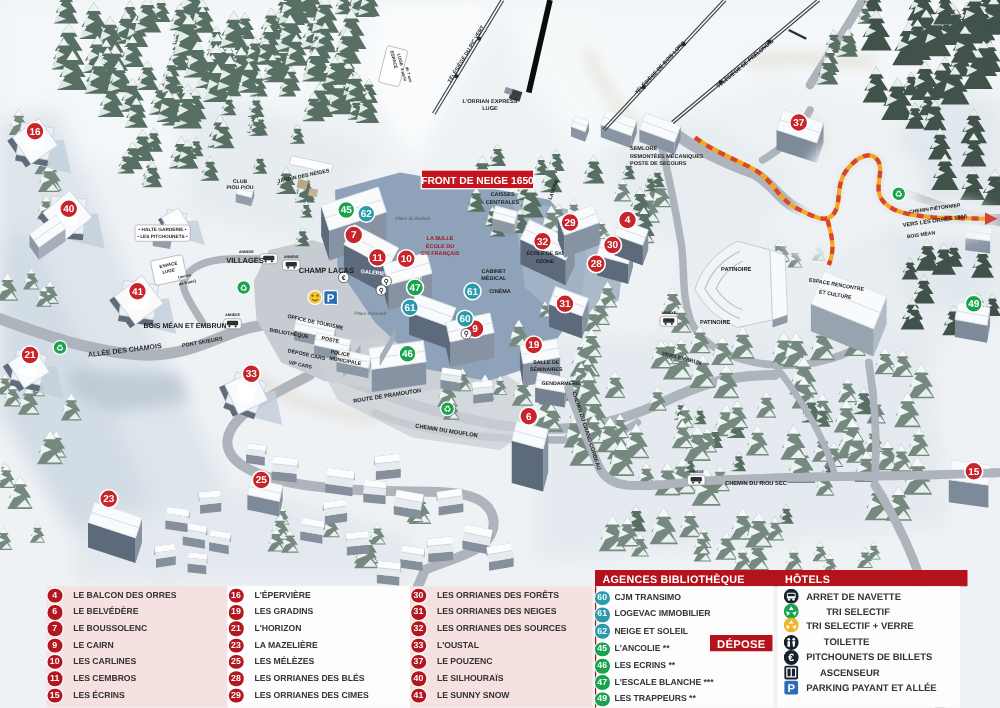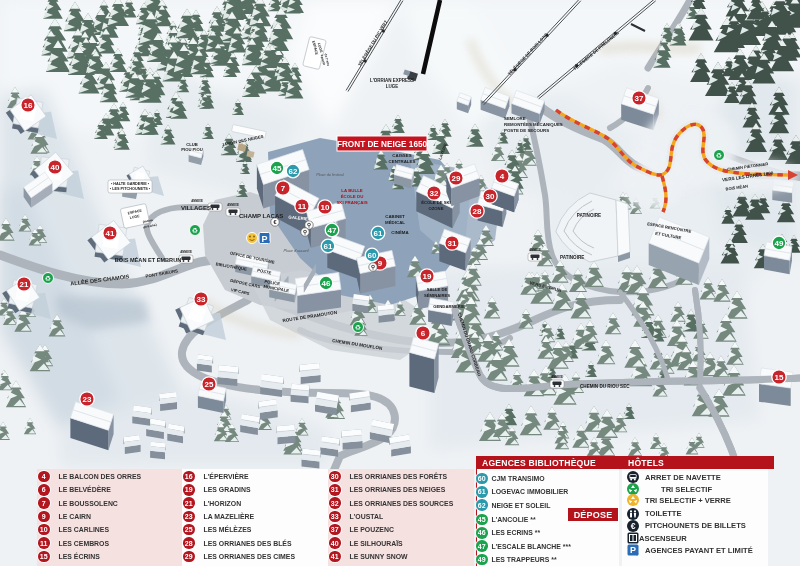--- a/index.html
+++ b/index.html
@@ -1169,39 +1169,39 @@
         <span style="font-size:7.6px;margin-left:6px;white-space:nowrap">TRI SELECTIF + VERRE</span>
       </div>
       <div class="row" style="position:absolute;left:0;top:37.599999999999994px;height:12px;width:100%">
         <svg width="12" height="12" style="flex:0 0 auto">
           <circle cx="6" cy="6" r="6" fill="#17212e"></circle>
           <circle cx="4" cy="3.4" r="1.1" fill="#fff"></circle>
           <circle cx="8" cy="3.4" r="1.1" fill="#fff"></circle>
           <rect x="3" y="5" width="2" height="4.4" fill="#fff"></rect>
           <path d="M6.8,5 L9.2,5 L8.6,9.4 L7.4,9.4 Z" fill="#fff"></path>
         </svg>
-        <span style="font-size:7.6px;margin-left:6px;white-space:nowrap">TOILETTE</span>
+        <span style="font-size:7.6px;margin-left:20px;white-space:nowrap">TOILETTE</span>
       </div>
       <div class="row" style="position:absolute;left:0;top:49.8px;height:12px;width:100%">
         <svg width="12" height="12" style="flex:0 0 auto">
           <circle cx="6" cy="6" r="6" fill="#17212e"></circle>
           <text x="6" y="8.8" font-size="8.5" font-weight="bold" fill="#fff" text-anchor="middle" font-family="Liberation Sans">€</text>
         </svg>
         <span style="font-size:7.6px;margin-left:6px;white-space:nowrap">PITCHOUNETS DE BILLETS</span>
       </div>
       <div class="row" style="position:absolute;left:0;top:62px;height:12px;width:100%">
         <svg width="12" height="12" style="flex:0 0 auto">
           <rect x="0.5" y="0.5" width="11" height="11" rx="1.5" fill="#17212e"></rect>
           <rect x="2.5" y="2.5" width="7" height="7" fill="none" stroke="#fff" stroke-width="1"></rect>
           <rect x="5.5" y="2.5" width="1" height="7" fill="#fff"></rect>
         </svg>
-        <span style="font-size:7.6px;margin-left:0;white-space:nowrap">ASCENSEUR</span>
+        <span style="font-size:7.6px;margin-left:17px;white-space:nowrap">ASCENSEUR</span>
       </div>
       <div class="row" style="position:absolute;left:0;top:74.19999999999999px;height:12px;width:100%">
         <svg width="12" height="12" style="flex:0 0 auto">
           <rect x="0.5" y="0.5" width="11" height="11" rx="1.5" fill="#2a6cb5"></rect>
           <text x="6" y="9.4" font-size="9" font-weight="bold" fill="#fff" text-anchor="middle" font-family="Liberation Sans">P</text>
           <circle cx="10" cy="10" r="1.4" fill="#2a6cb5"></circle>
         </svg>
-        <span style="font-size:7.6px;margin-left:6px;white-space:nowrap">AGENCES PAYANT ET LIMITÉ</span>
+        <span style="font-size:7.6px;margin-left:6px;white-space:nowrap">PARKING PAYANT ET ALLÉE</span>
       </div>
     </div>
 </div>
 
 </body></html>

